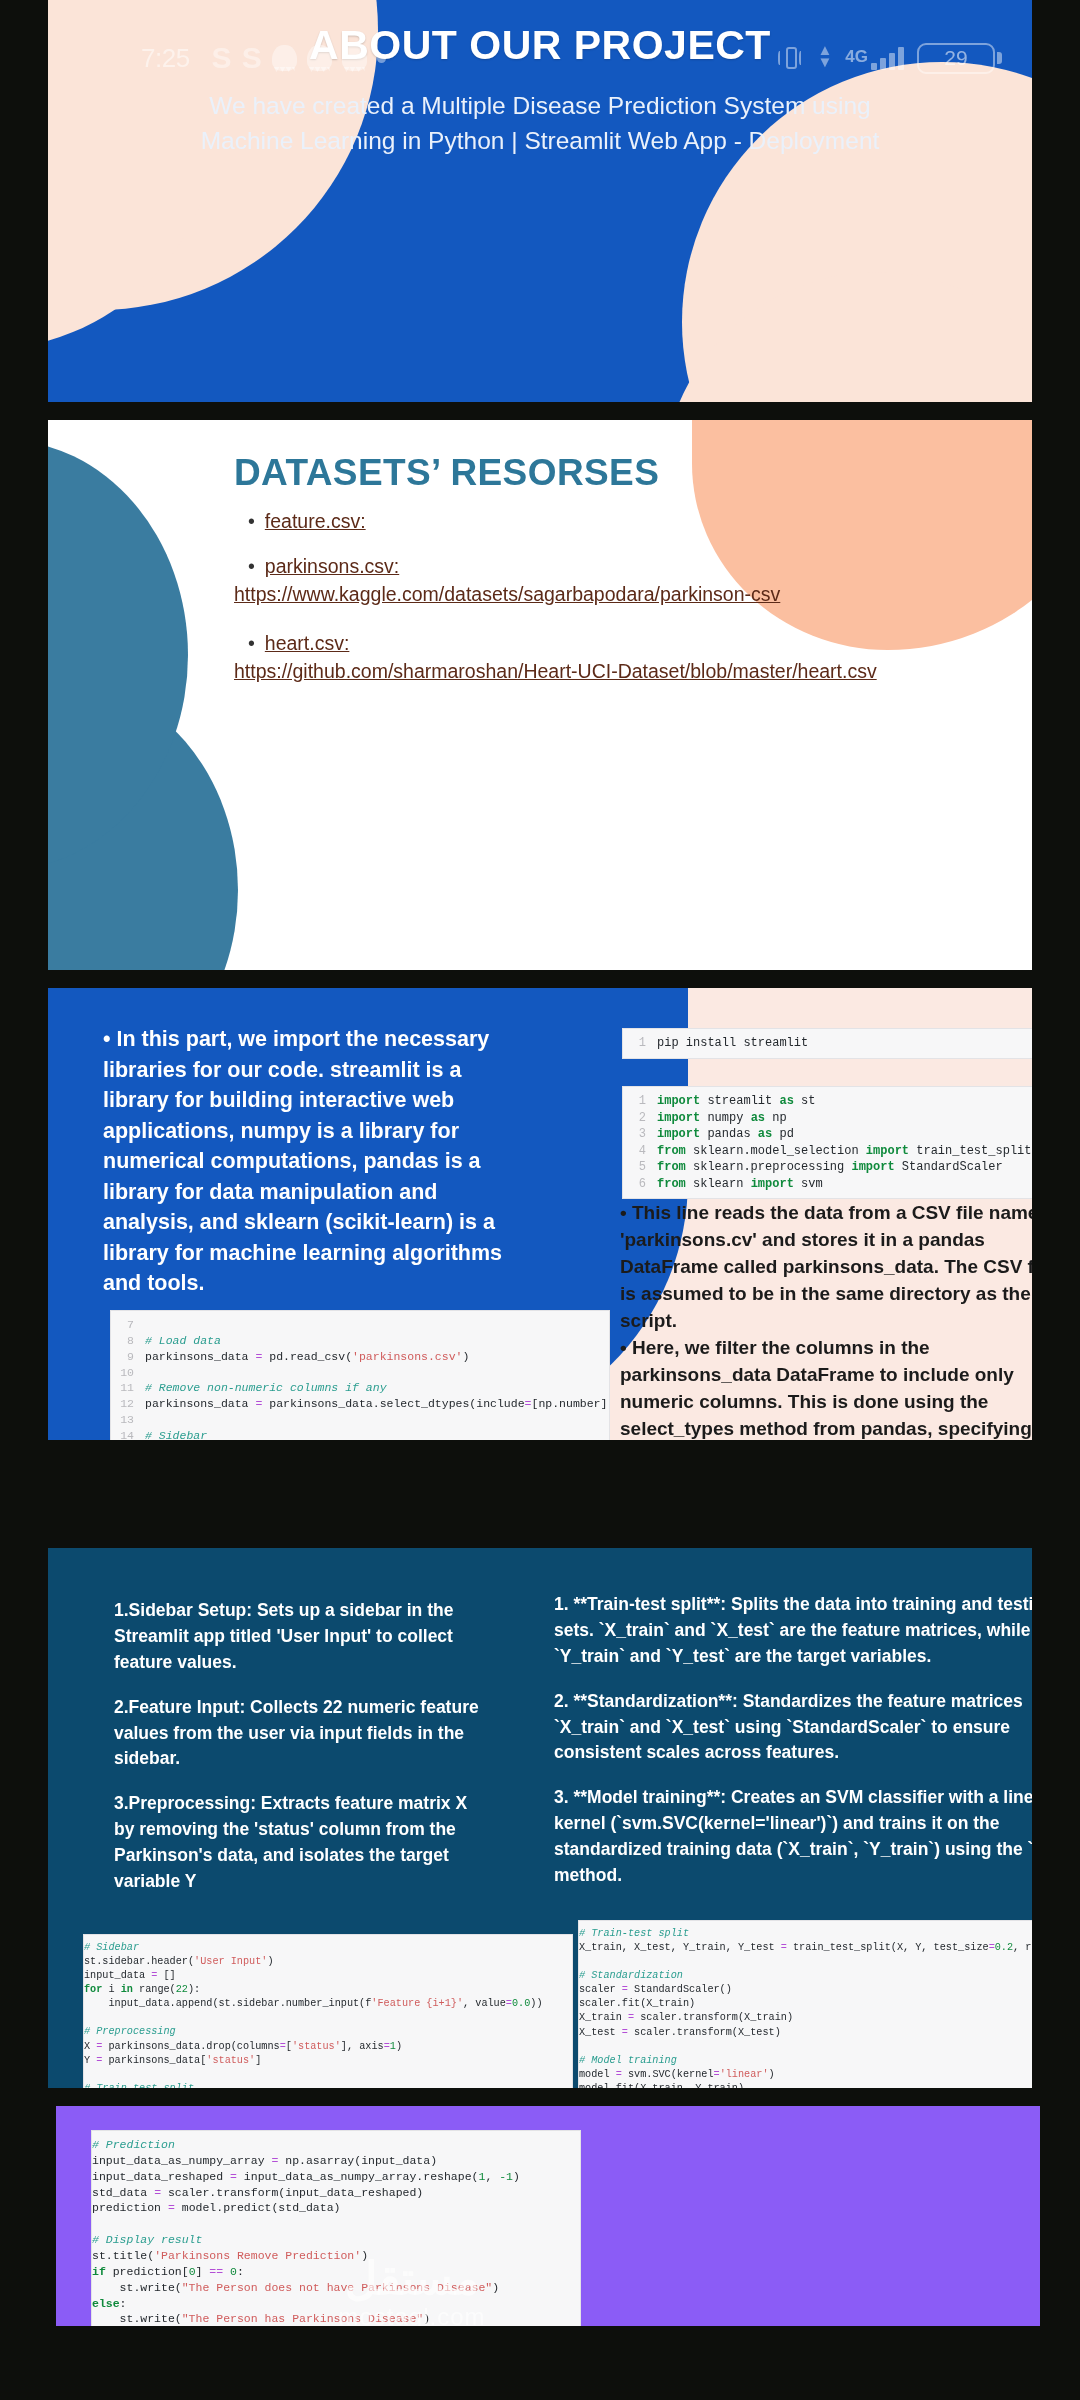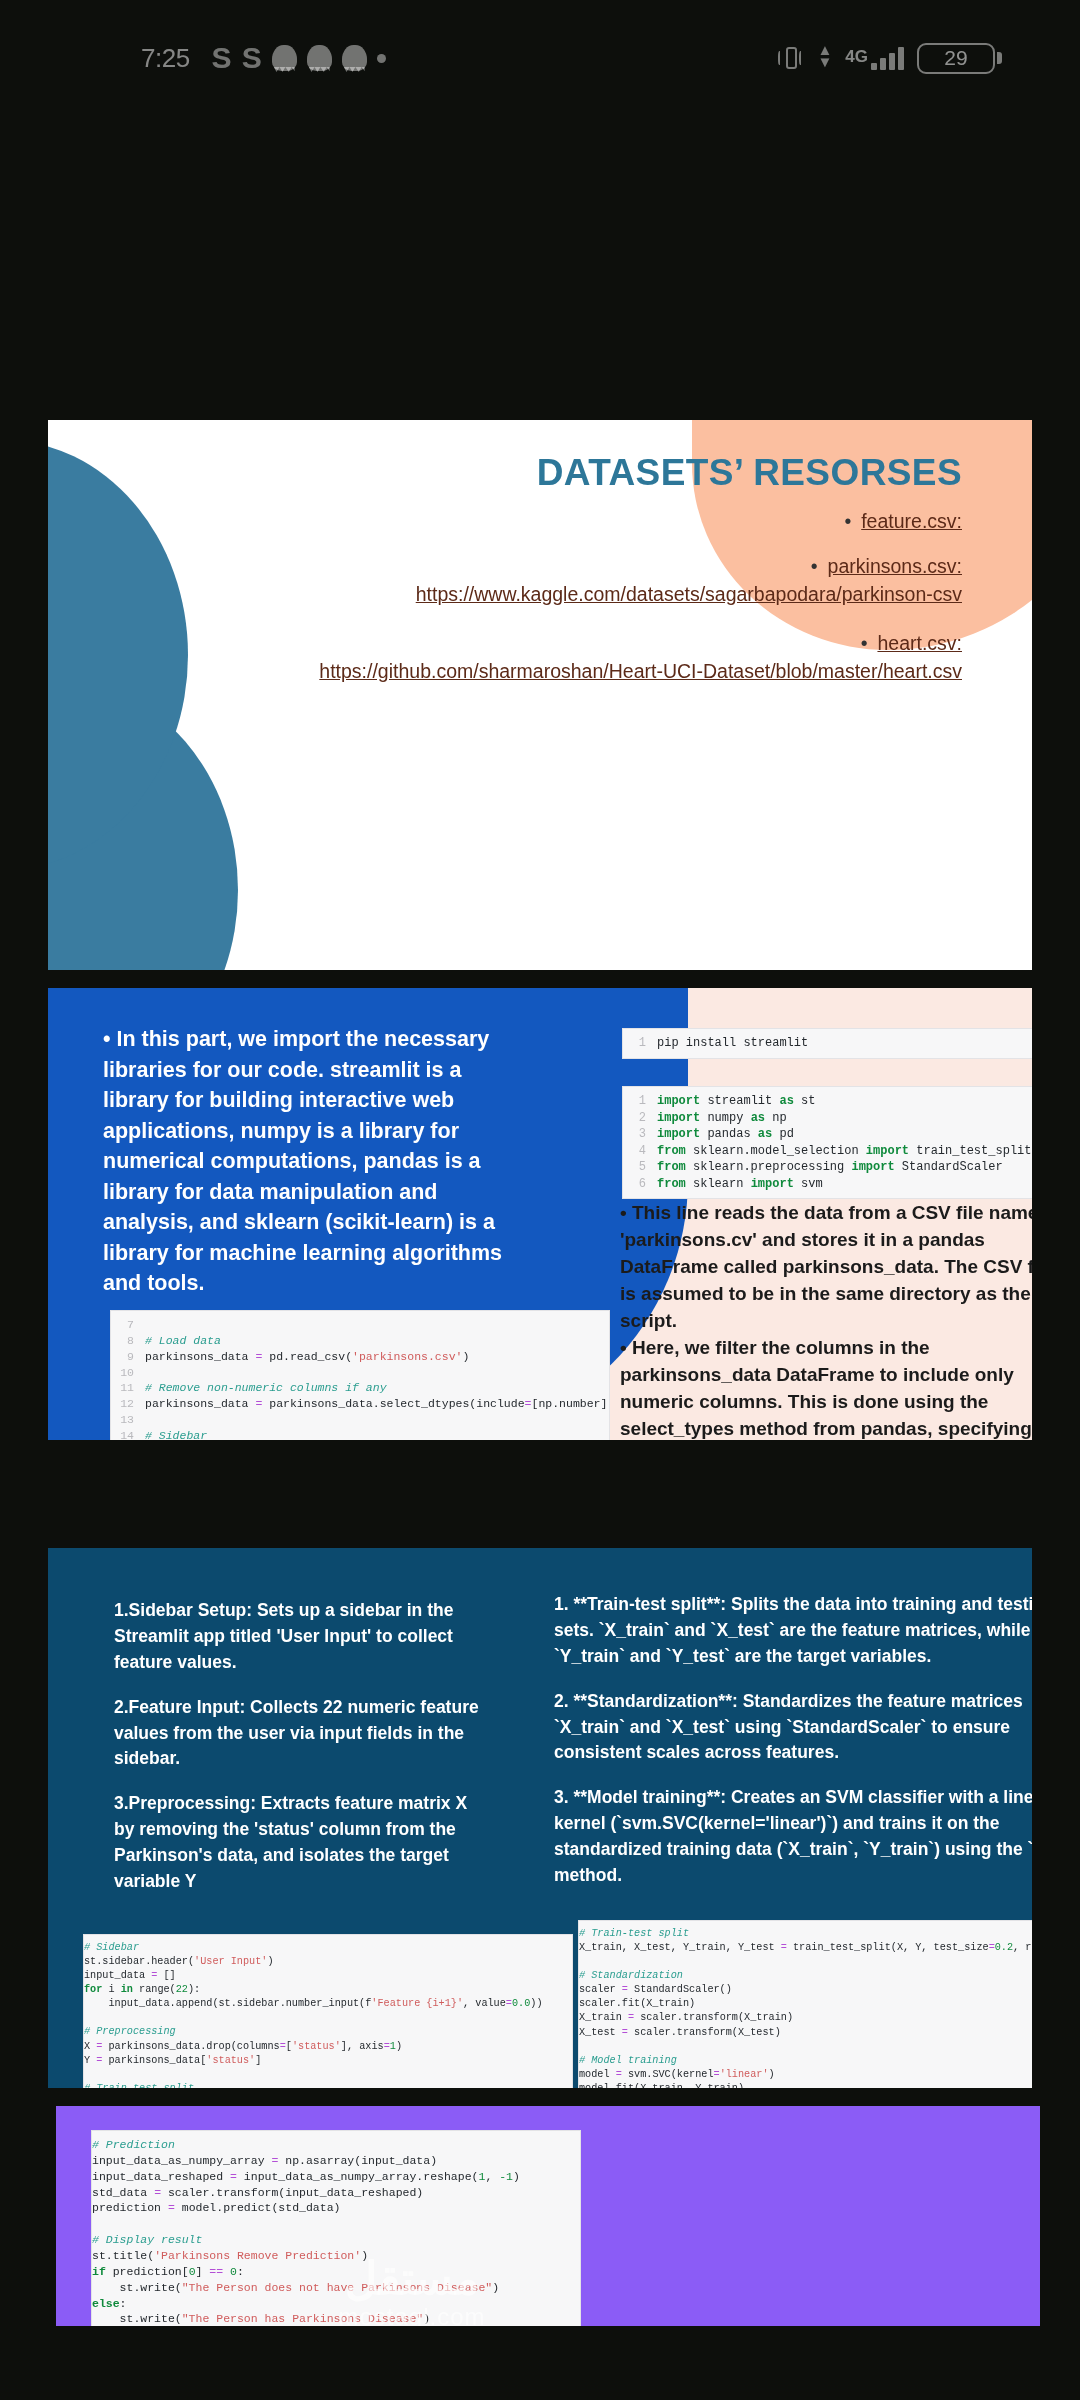--- a/index.html
+++ b/index.html
@@ -100,21 +100,21 @@
     background:#fbbfa0; border-radius:0 0 55% 48%;
   }
   #s2-teal {
     position:absolute; left:-170px; bottom:-130px; width:360px; height:420px;
     background:#3a7ca0; border-radius:50% 50% 50% 50%;
   }
   #s2-teal2 {
     position:absolute; left:-230px; top:20px; width:370px; height:430px;
     background:#3a7ca0; border-radius:50%;
   }
-  .s2-inner { position:absolute; inset:0; z-index:5; padding:32px 70px 0 186px;text-align:right; }
+  .s2-inner { position:absolute; inset:0; z-index:5; padding:32px 70px 0 186px; }
   #s2-title {
     color:#2d7799; font-size:37px; font-weight:bold; letter-spacing:.4px;
     margin-bottom:16px;
   }
   .ds-item { margin-bottom:22px; }
   .ds-name {
     font-size:19.5px; color:#5c2a18; text-decoration:underline; font-weight:400;
     margin-left:36px;
   }
   .ds-name::before { content:"\2022"; margin-left:-22px; margin-right:10px; color:#333; text-decoration:none; display:inline-block; }
@@ -191,20 +191,30 @@
     text-align:center; color:rgba(255,255,255,.60); pointer-events:none;
   }
   #wm-ar { font-size:45px; font-weight:bold; line-height:1; direction:rtl; }
   #wm-en { font-size:24px; letter-spacing:1px; margin-top:2px; }
 </style>
 </head>
 <body>
 
 <div class="page">
 
+  <div class="slide" id="slide1">
+    <div id="s1-blob-left"></div>
+    <div id="s1-blob-left2"></div>
+    <div id="s1-blob-right"></div>
+    <div id="s1-blob-right2"></div>
+    <div class="s1-inner">
+      <div id="s1-title">ABOUT OUR PROJECT</div>
+      <div id="s1-sub">We have created a Multiple Disease Prediction System using Machine Learning in Python | Streamlit Web App - Deployment</div>
+    </div>
+  </div>
 
   <div id="statusbar">
     <span id="sb-clock">7:25</span>
     <span id="sb-icons-left">
       <span class="snap-s">S</span>
       <span class="snap-s">S</span>
       <span class="snap-ghost"></span>
       <span class="snap-ghost"></span>
       <span class="snap-ghost"></span>
       <span class="sb-dot"></span>

